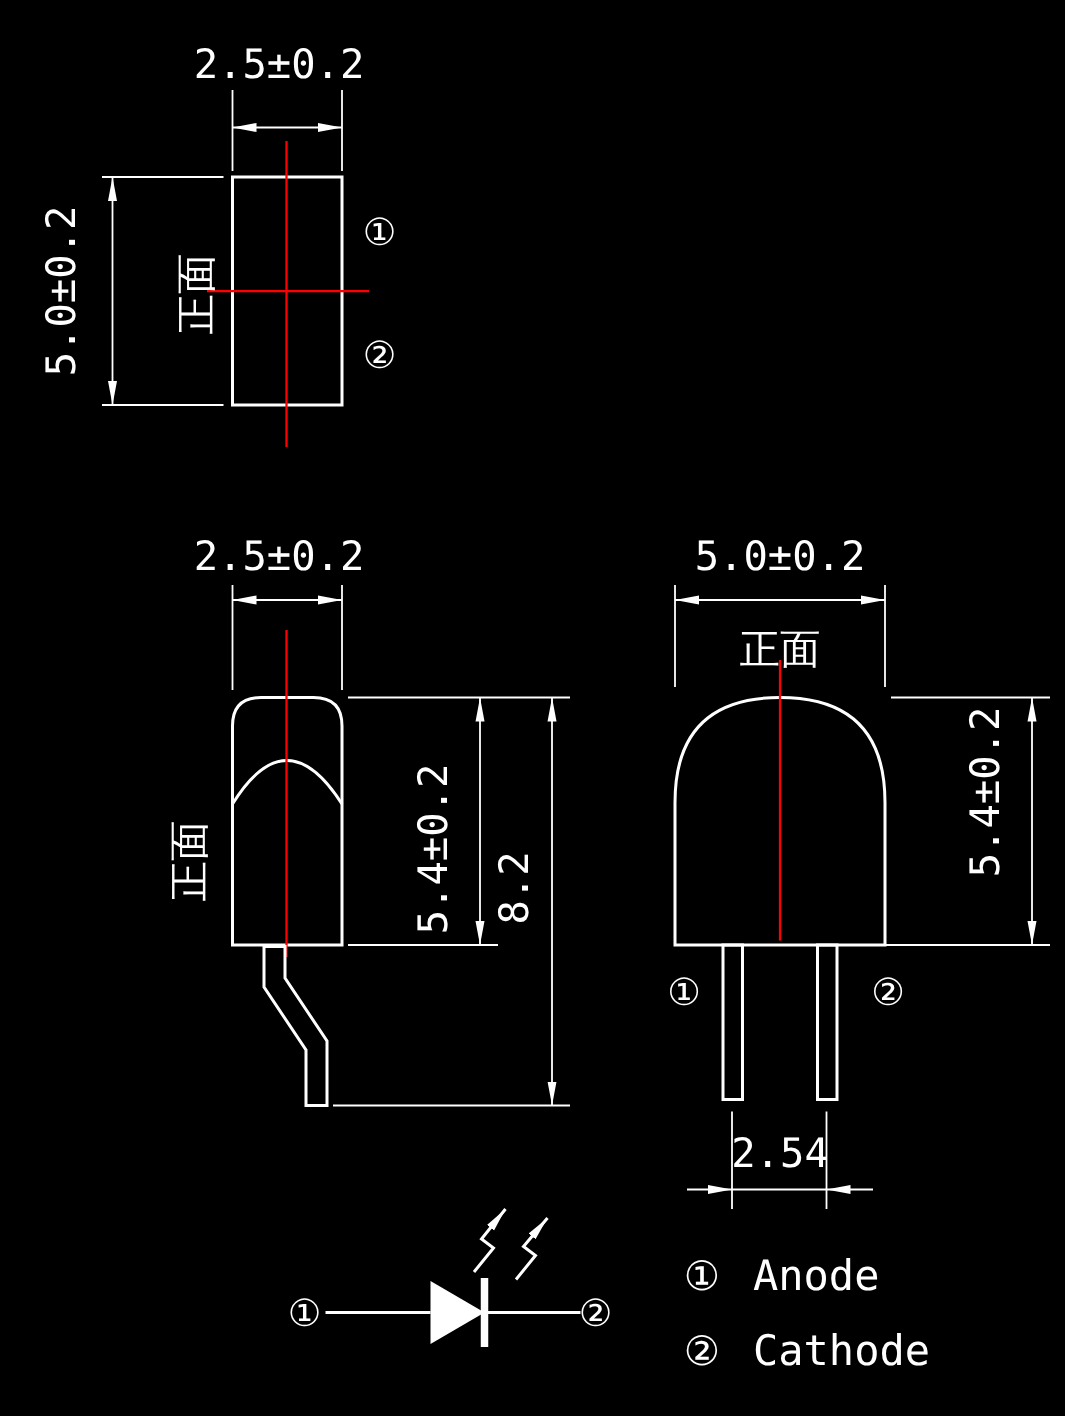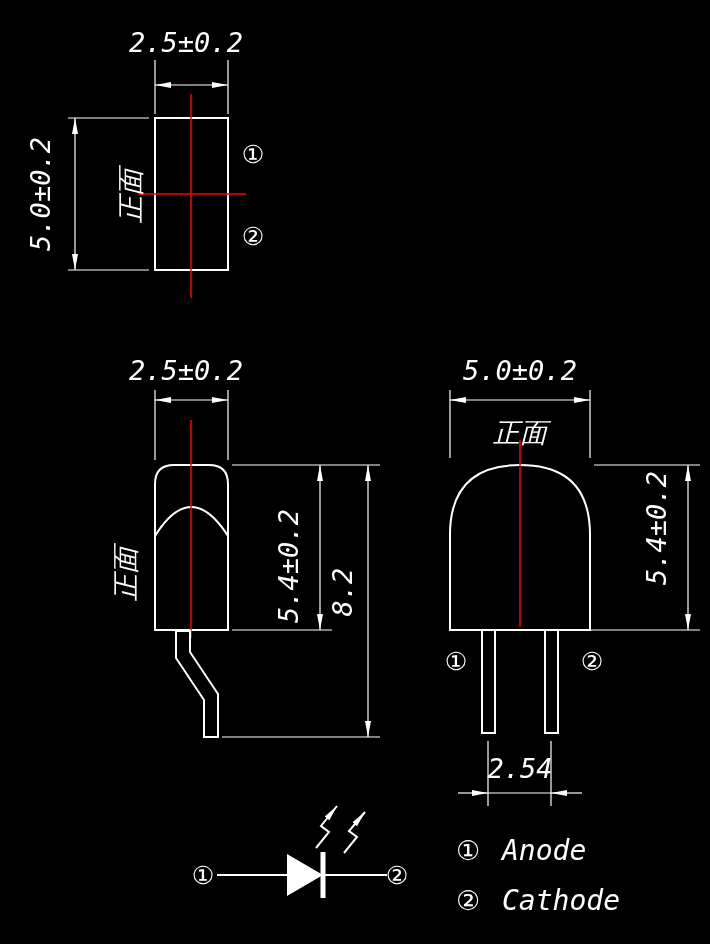--- a/index.html
+++ b/index.html
@@ -1,16 +1,16 @@
 <!DOCTYPE html>
 <html><head>
 <meta charset="utf-8">
 <style>
   html, body { margin:0; padding:0; background:#000; }
-  .canvas { position:relative; width:710px; height:944px; background:#000; overflow:hidden;font-style:italic; }
+  .canvas { position:relative; width:710px; height:944px; background:#000; overflow:hidden; }
   svg { display:block; }
   text { fill:#ffffff; }
   .dim   { font-family:"DejaVu Sans Mono","Liberation Mono",monospace; font-size:27px; }
   .pin   { font-family:"DejaVu Sans","Liberation Sans",sans-serif; font-size:25px; }
   .cjk   { font-family:"DejaVu Sans","Liberation Sans",sans-serif; font-size:27px; }
   .leg   { font-family:"DejaVu Sans Mono","Liberation Mono",monospace; font-size:28px; }
   .legpin{ font-family:"DejaVu Sans","Liberation Sans",sans-serif; font-size:27px; }
   .thin  { stroke:#ffffff; stroke-width:1.2; fill:none; }
   .thick { stroke:#ffffff; stroke-width:2;   fill:none; }
   .center{ stroke:#ff0000; stroke-width:1.5; fill:none; }

